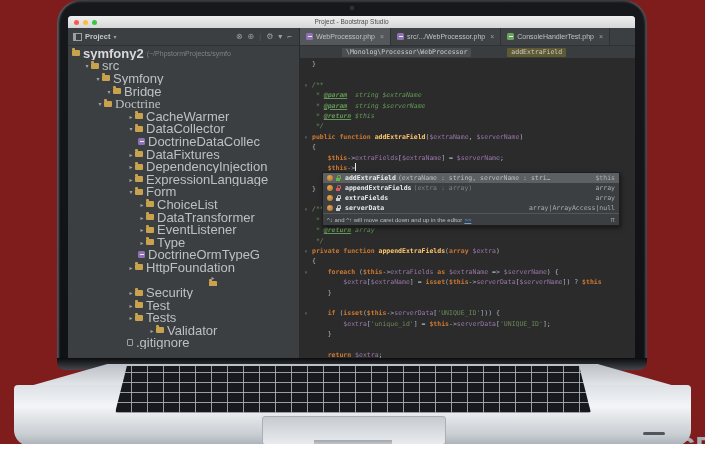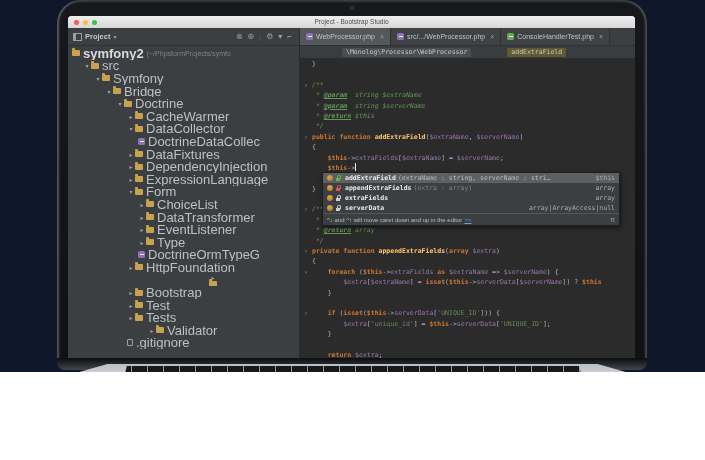--- a/index.html
+++ b/index.html
@@ -1,16 +1,16 @@
 <!DOCTYPE html>
 <html><head>
 <meta charset="utf-8">
 <style>
   html,body{margin:0;padding:0;background:#fff;}
-  .stage{position:relative;width:705px;height:372px;background:#0f172a;overflow:hidden;
+  .stage{position:relative;width:705px;height:444px;background:#7f1d1d;overflow:hidden;
          font-family:"Liberation Sans",sans-serif;}
 
   
   .watermark{position:absolute;left:612px;top:430px;z-index:0;font-size:30px;font-weight:bold;
              color:#a9aeb4;letter-spacing:-1px;}
 
   
   .lid{position:absolute;left:57px;top:0;width:590px;height:366px;z-index:2;
        background:linear-gradient(180deg,#17181b,#101114);
        border-radius:24px 24px 4px 4px;
@@ -209,21 +209,21 @@
             <div class="trow" style="padding-left: 26px;">
               <span class="arrow">▾</span>
               <span class="folder-ic"></span>
               <span class="lbl">Symfony</span>
             </div>
             <div class="trow" style="padding-left: 37px;">
               <span class="arrow">▾</span>
               <span class="folder-ic"></span>
               <span class="lbl">Bridge</span>
             </div>
-            <div class="trow" style="padding-left: 48px;">
+            <div class="trow" style="padding-left: 28px; font-family: Liberation Serif, serif;">
               <span class="arrow">▾</span>
               <span class="folder-ic"></span>
               <span class="lbl">Doctrine</span>
             </div>
             <div class="trow" style="padding-left: 59px;">
               <span class="arrow">▸</span>
               <span class="folder-ic"></span>
               <span class="lbl">CacheWarmer</span>
             </div>
             <div class="trow" style="padding-left: 59px;">
@@ -285,21 +285,21 @@
               <span class="lbl">HttpFoundation</span>
             </div>
             <div class="trow" style="padding-left: 59px; flex-direction: column;">
               <span class="arrow">▸</span>
               <span class="folder-ic"></span>
               <span class="lbl">Logger</span>
             </div>
             <div class="trow" style="padding-left: 59px;">
               <span class="arrow">▸</span>
               <span class="folder-ic"></span>
-              <span class="lbl">Bootstrap</span>
+              <span class="lbl">Security</span>
             </div>
             <div class="trow" style="padding-left: 59px;">
               <span class="arrow">▸</span>
               <span class="folder-ic"></span>
               <span class="lbl">Test</span>
             </div>
             <div class="trow" style="padding-left: 59px;">
               <span class="arrow">▸</span>
               <span class="folder-ic"></span>
               <span class="lbl">Tests</span>

